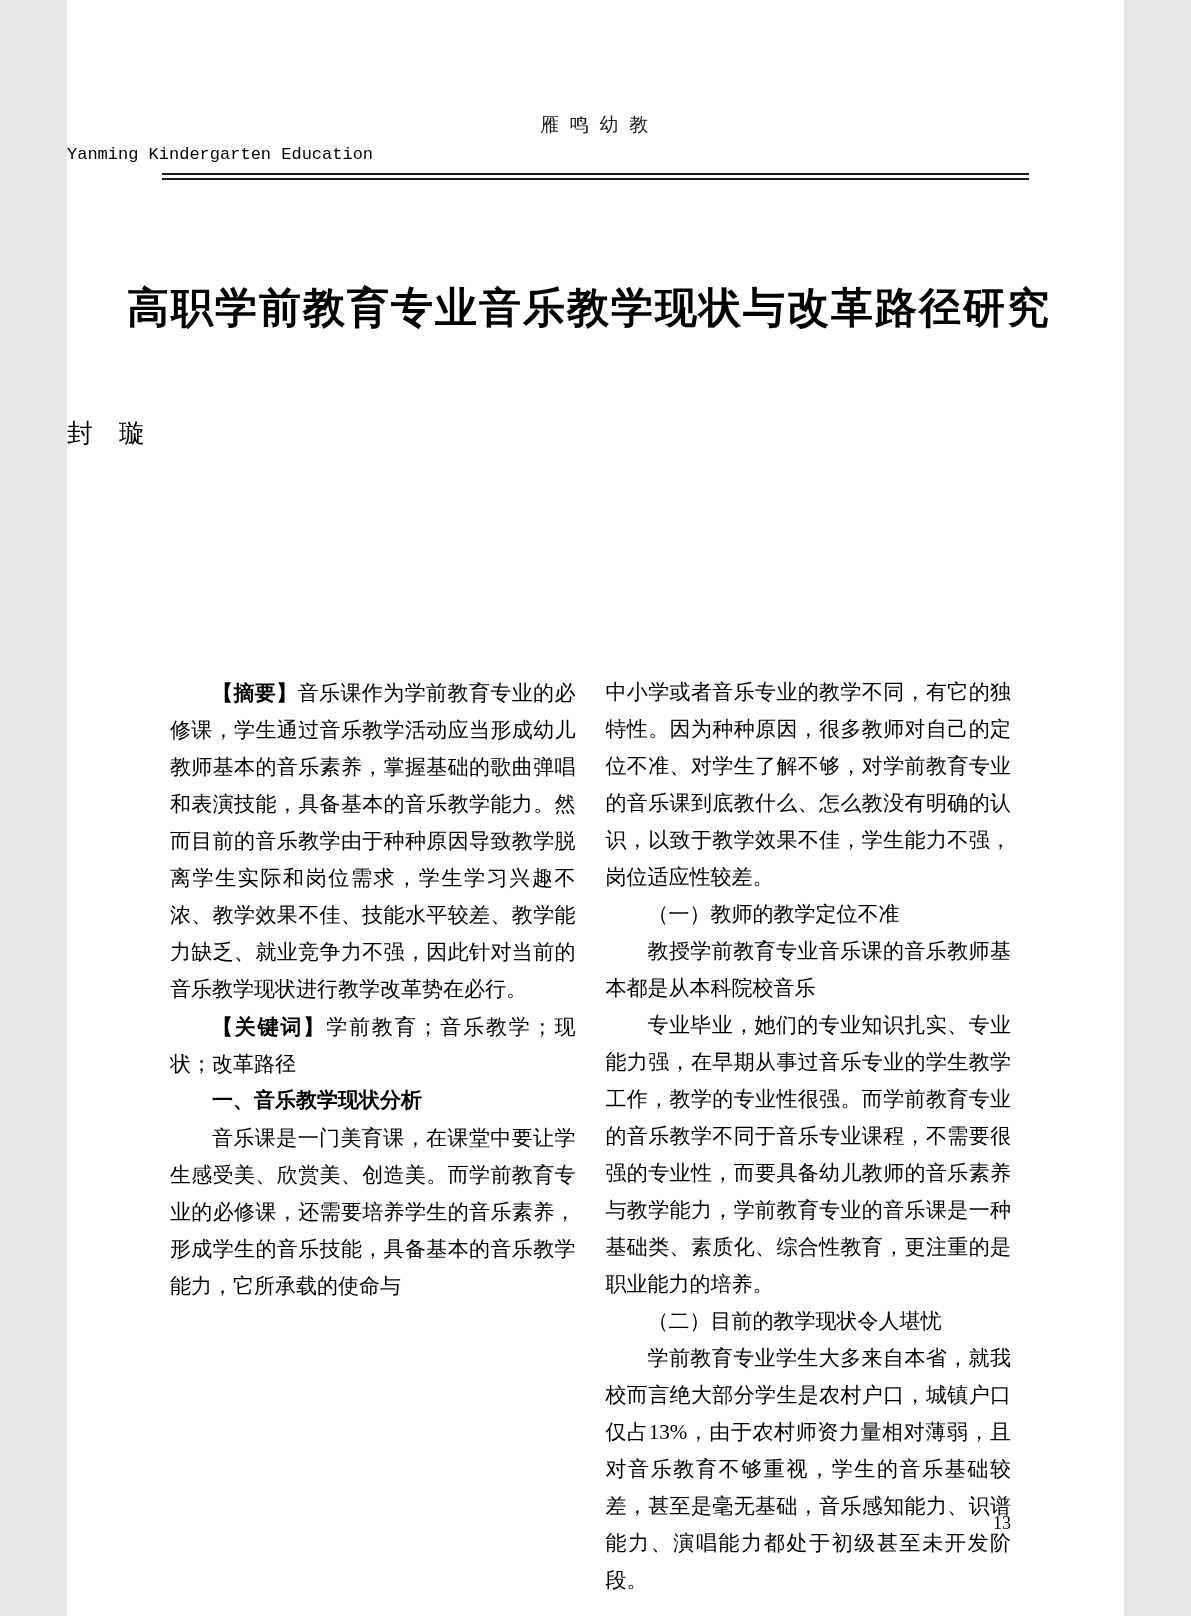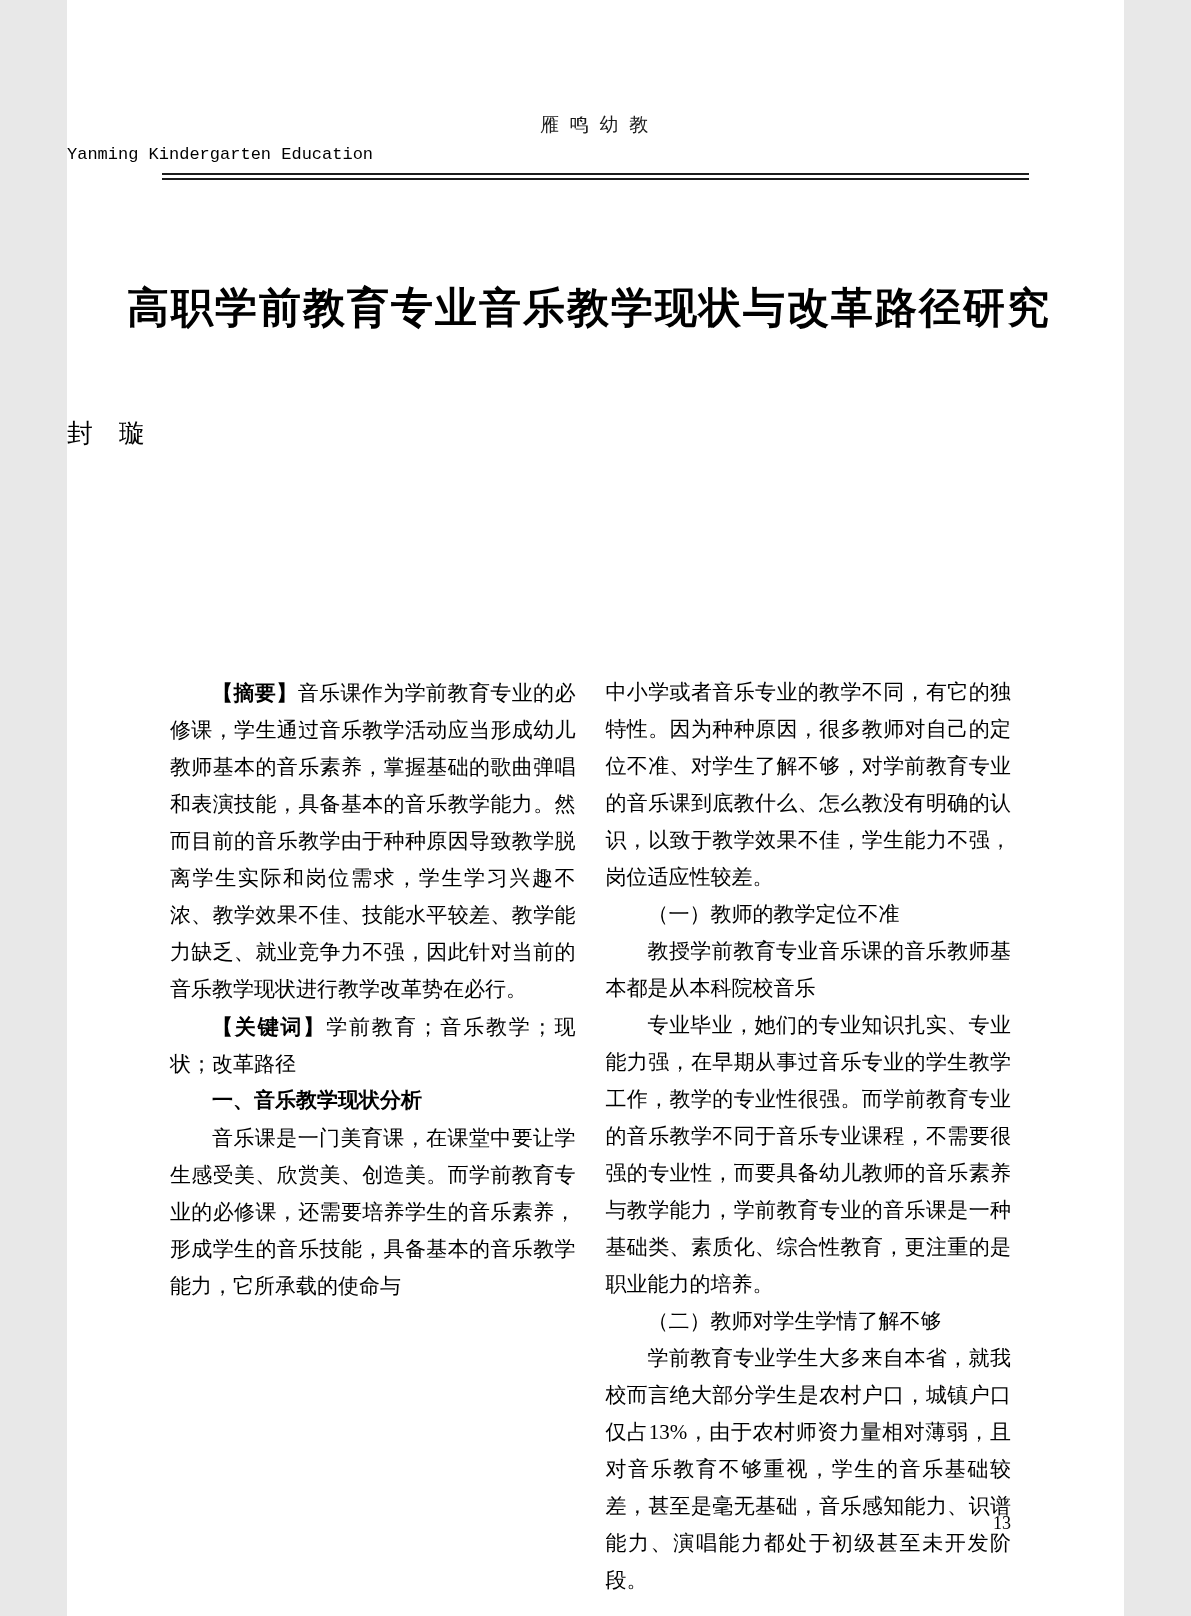--- a/index.html
+++ b/index.html
@@ -124,21 +124,21 @@
 
     <div class="col">
       <p class="para-noindent">中小学或者音乐专业的教学不同，有它的独特性。因为种种原因，很多教师对自己的定位不准、对学生了解不够，对学前教育专业的音乐课到底教什么、怎么教没有明确的认识，以致于教学效果不佳，学生能力不强，岗位适应性较差。</p>
 
       <p class="sub-heading">（一）教师的教学定位不准</p>
 
       <p class="para">教授学前教育专业音乐课的音乐教师基本都是从本科院校音乐</p>
 
       <p class="para">专业毕业，她们的专业知识扎实、专业能力强，在早期从事过音乐专业的学生教学工作，教学的专业性很强。而学前教育专业的音乐教学不同于音乐专业课程，不需要很强的专业性，而要具备幼儿教师的音乐素养与教学能力，学前教育专业的音乐课是一种基础类、素质化、综合性教育，更注重的是职业能力的培养。</p>
 
-      <p class="sub-heading">（二）教师对学生学情了解不够</p>
+      <p class="sub-heading">（二）目前的教学现状令人堪忧</p>
 
       <p class="para">学前教育专业学生大多来自本省，就我校而言绝大部分学生是农村户口，城镇户口仅占13%，由于农村师资力量相对薄弱，且对音乐教育不够重视，学生的音乐基础较差，甚至是毫无基础，音乐感知能力、识谱能力、演唱能力都处于初级甚至未开发阶段。</p>
     </div>
 
   </div>
 
   <div class="page-number">13</div>
 
 </div>
 

